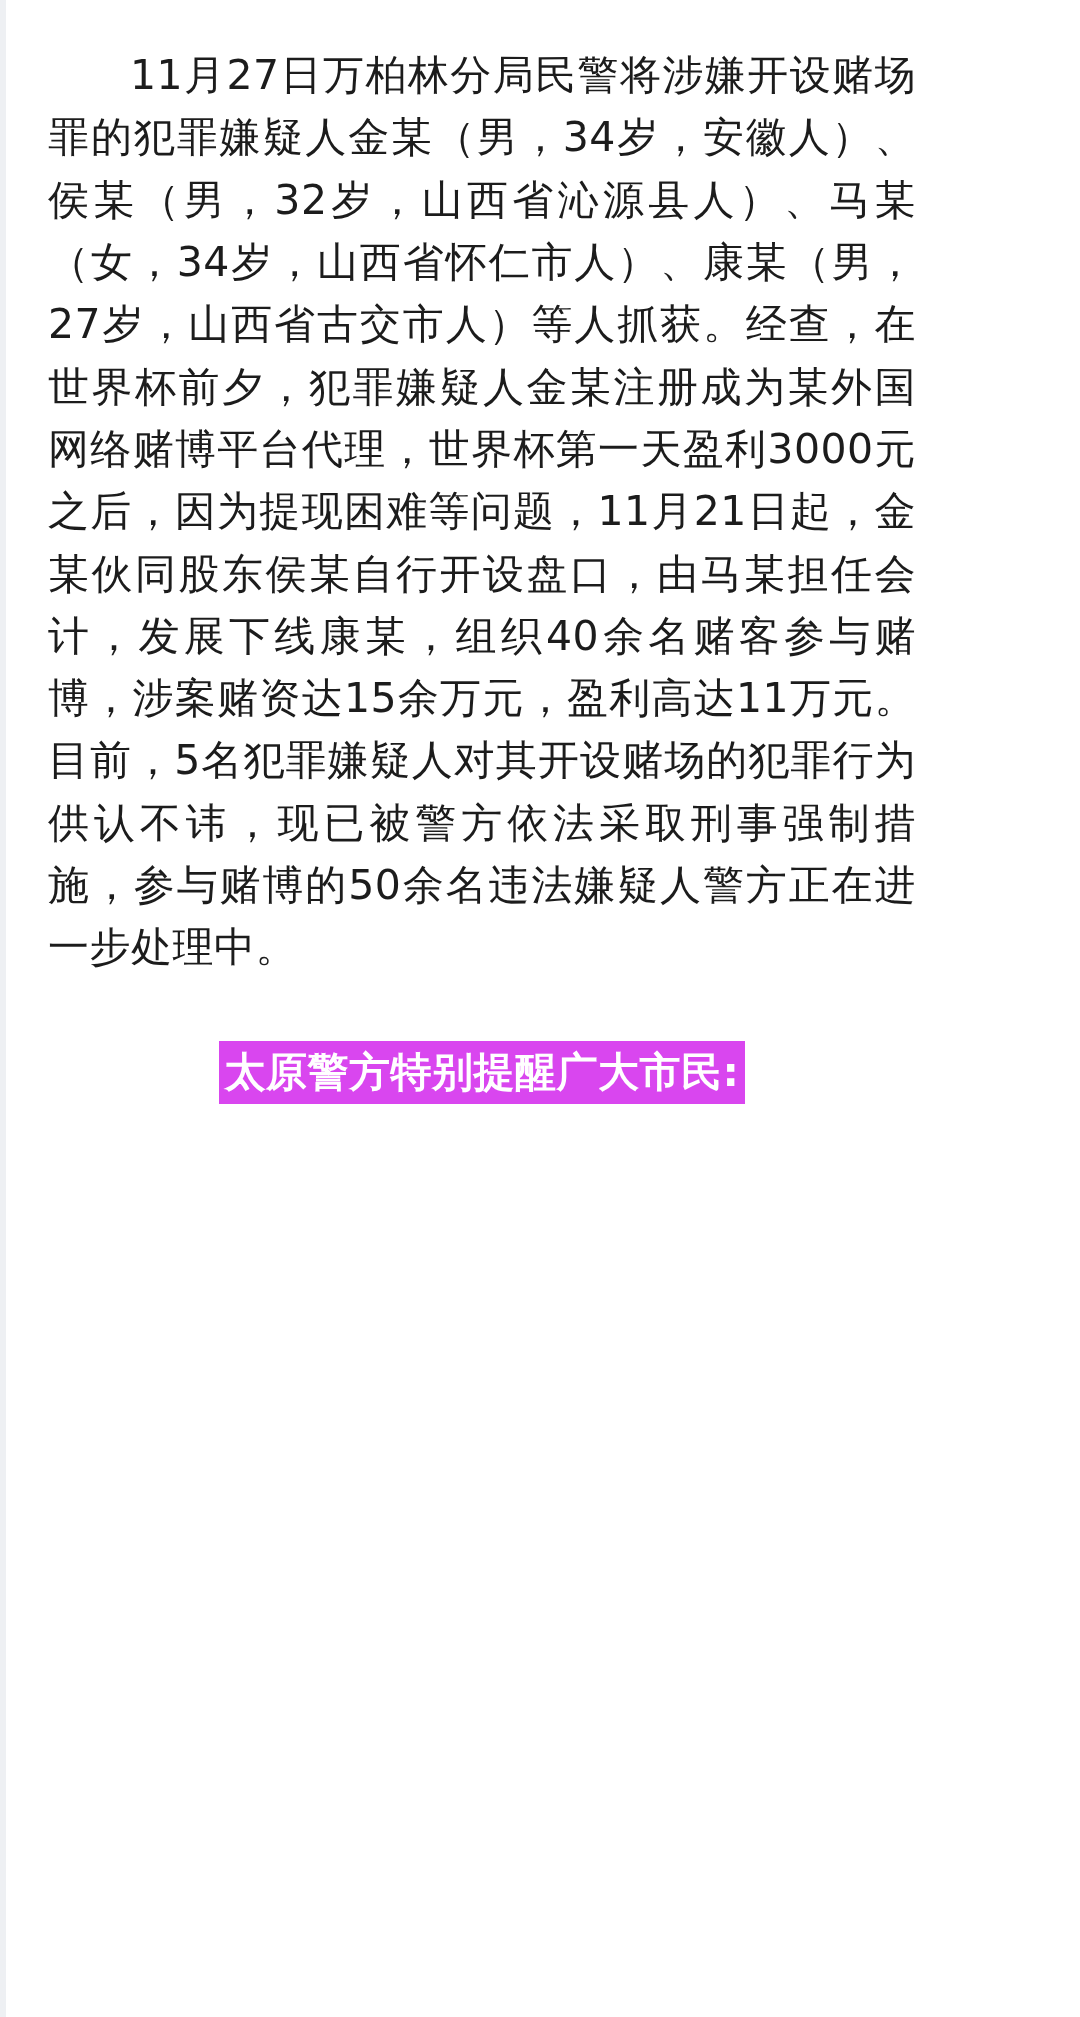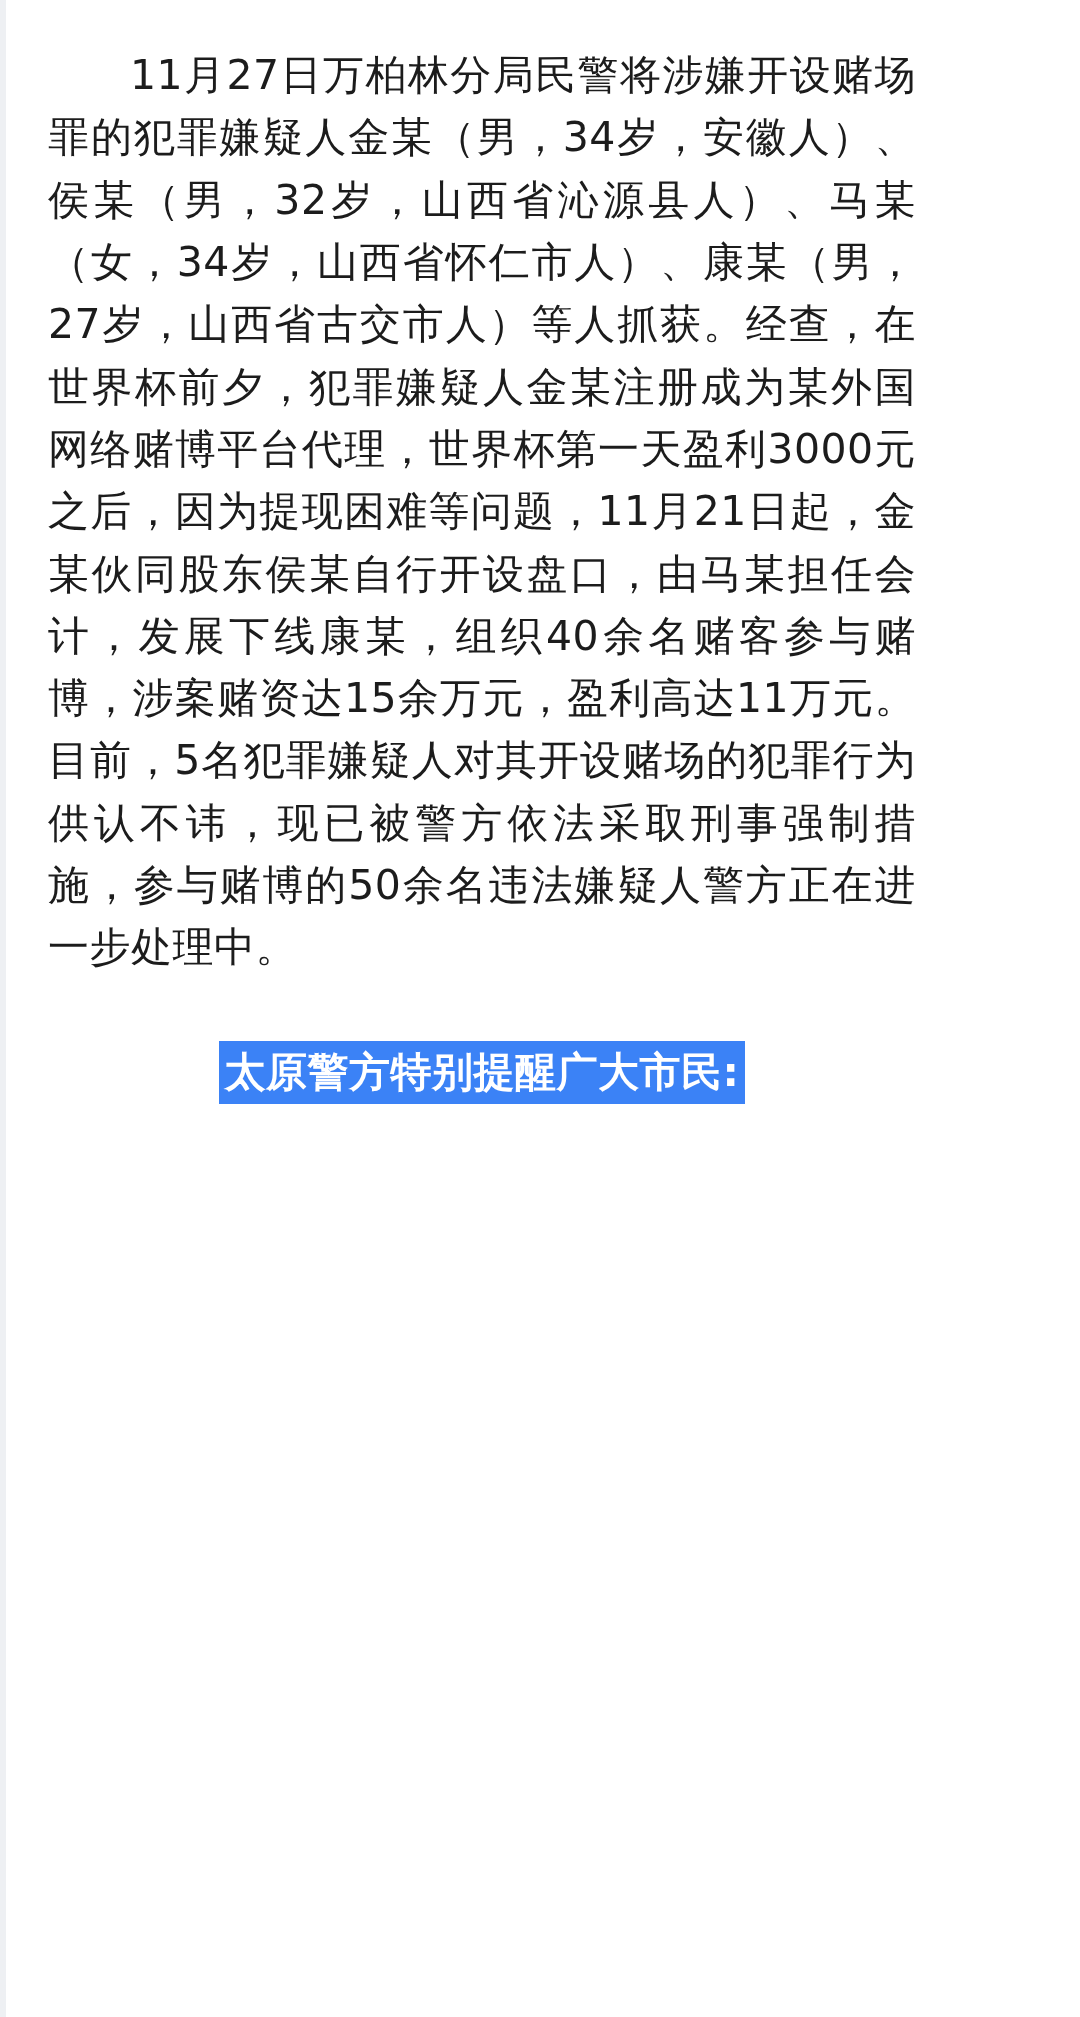--- a/index.html
+++ b/index.html
@@ -42,21 +42,21 @@
     text-indent: 82px;
   }
   .gap-lg { height: 62px; }
   .gap-md { height: 52px; }
   .highlight-line {
     margin: 0;
     text-align: center;
   }
   .highlight {
     display: inline-block;
-    background: #3b82f6;
+    background: #d946ef;
     color: #ffffff;
     font-weight: bold;
     font-size: 41px;
     line-height: 1.45;
     padding: 2px 6px;
     letter-spacing: 0.5px;
   }
 </style>
 </head>
 <body>

